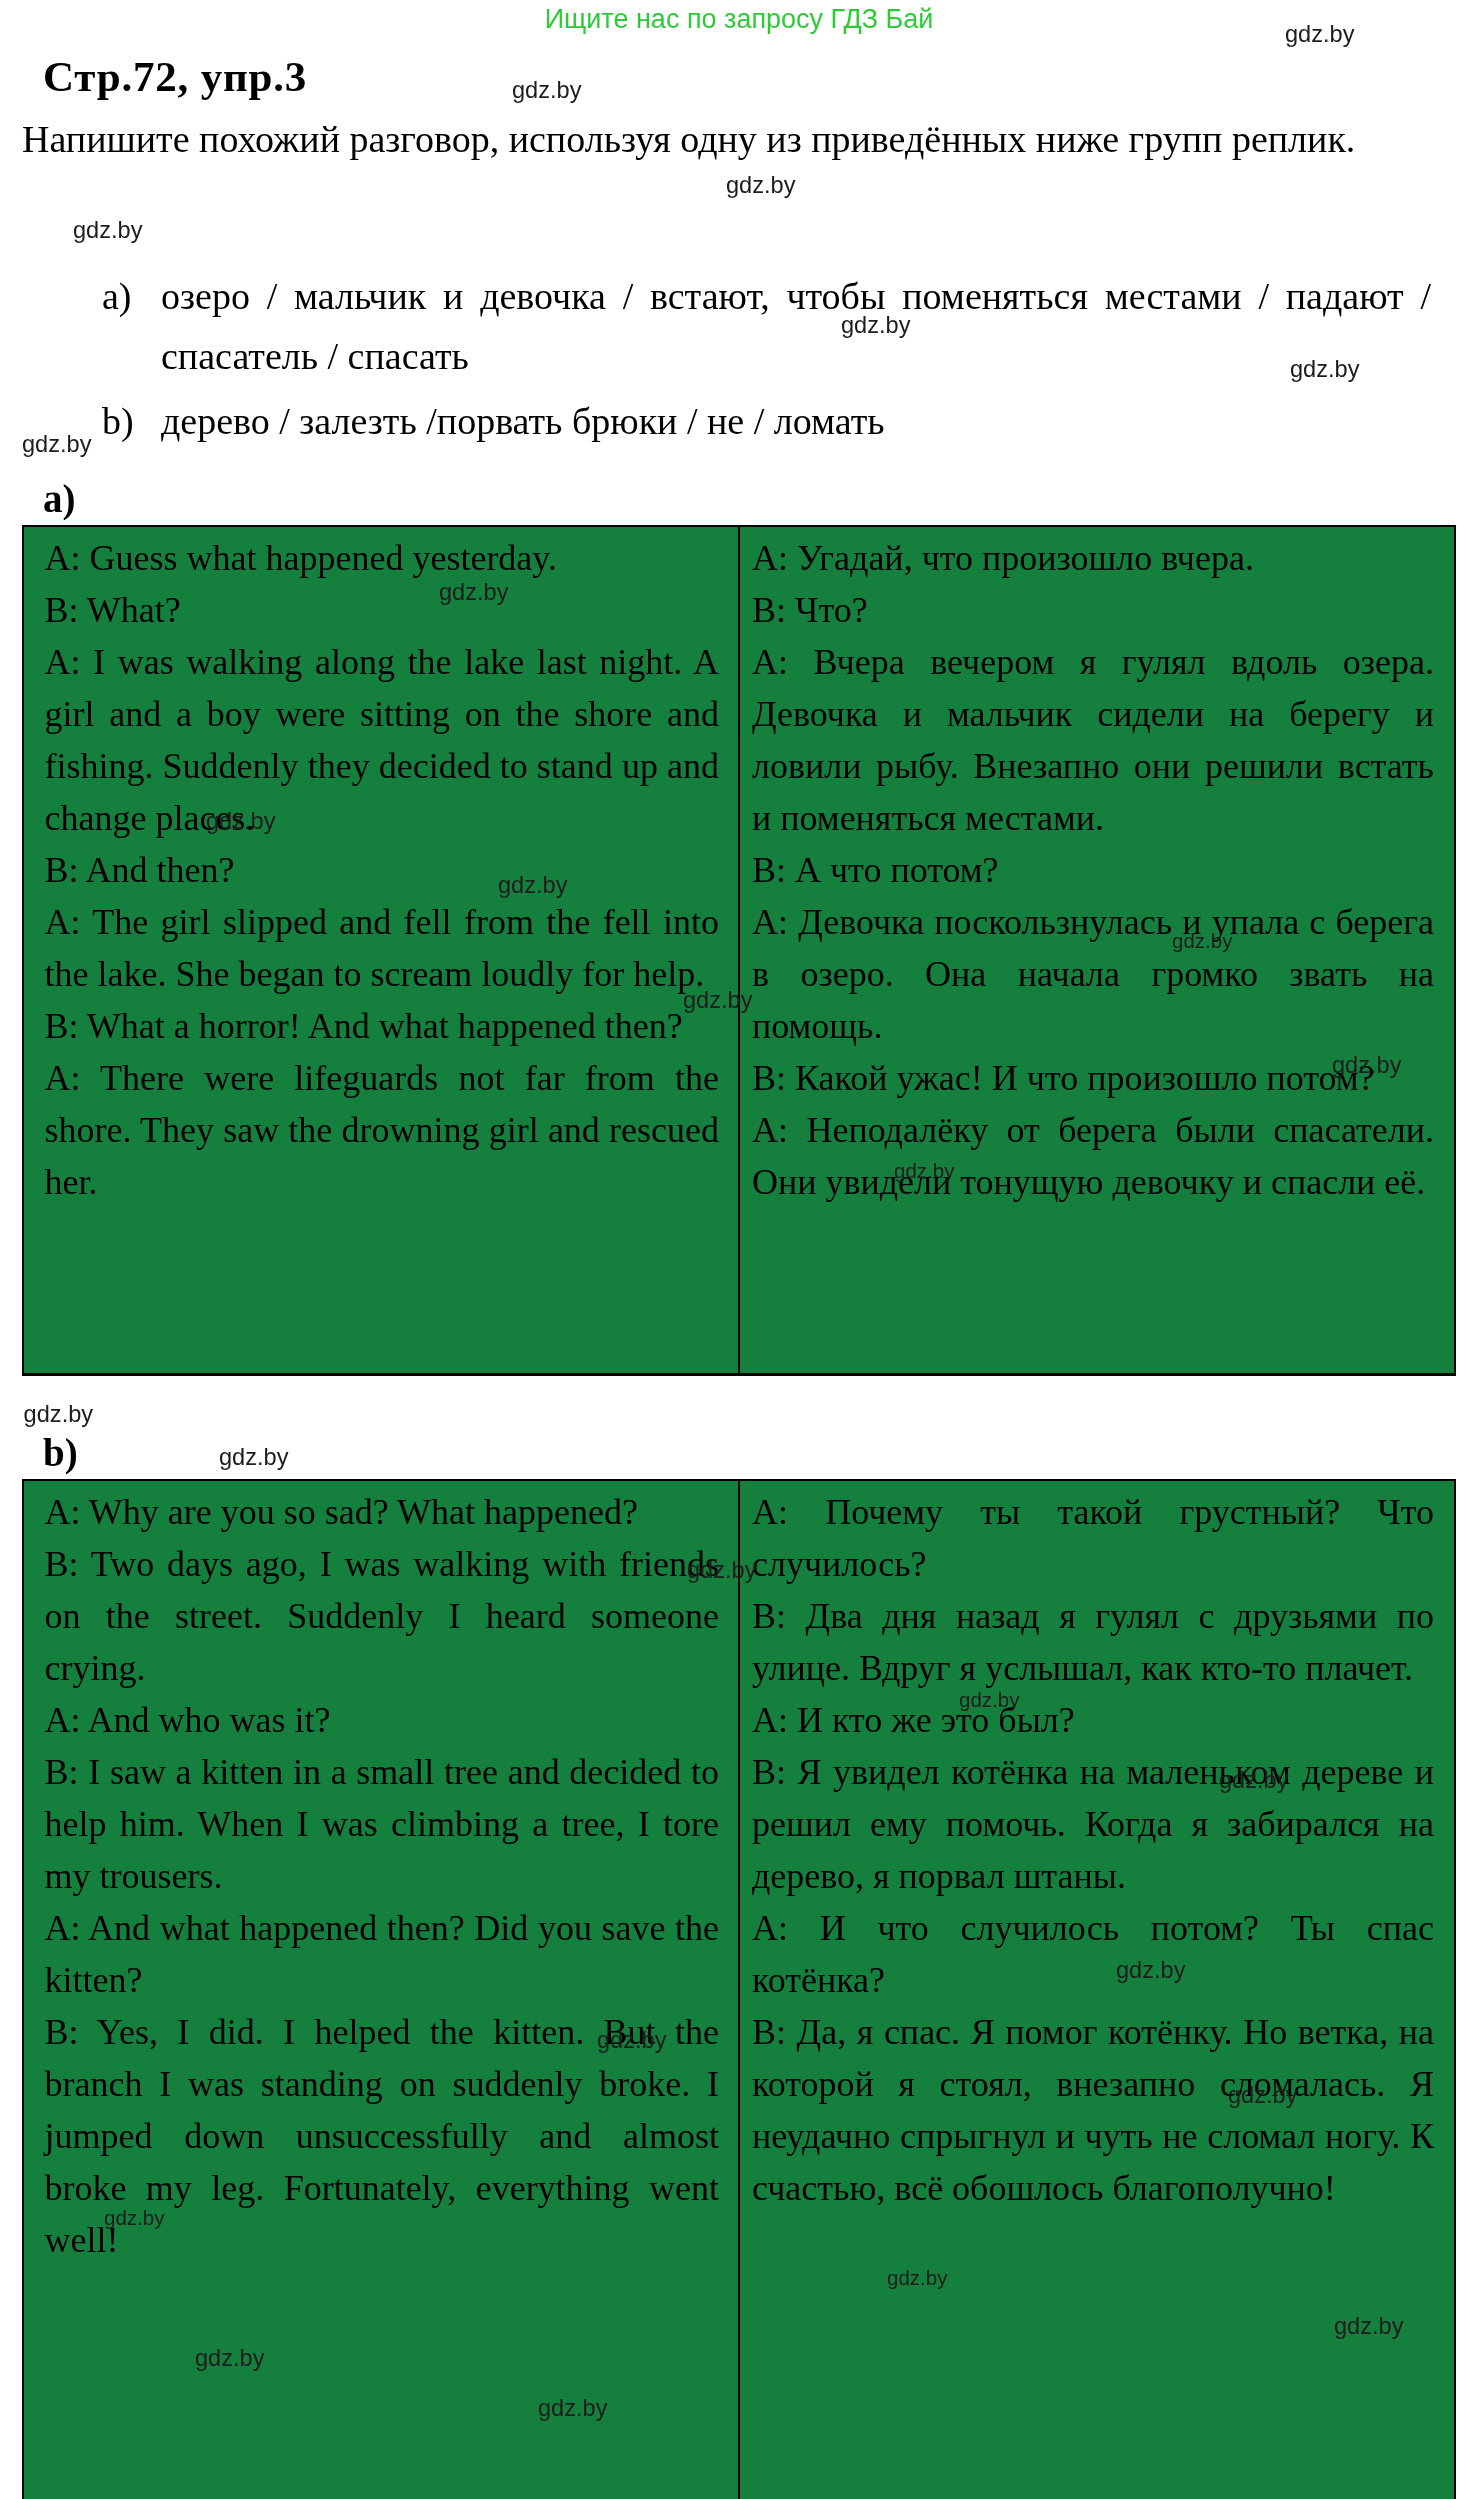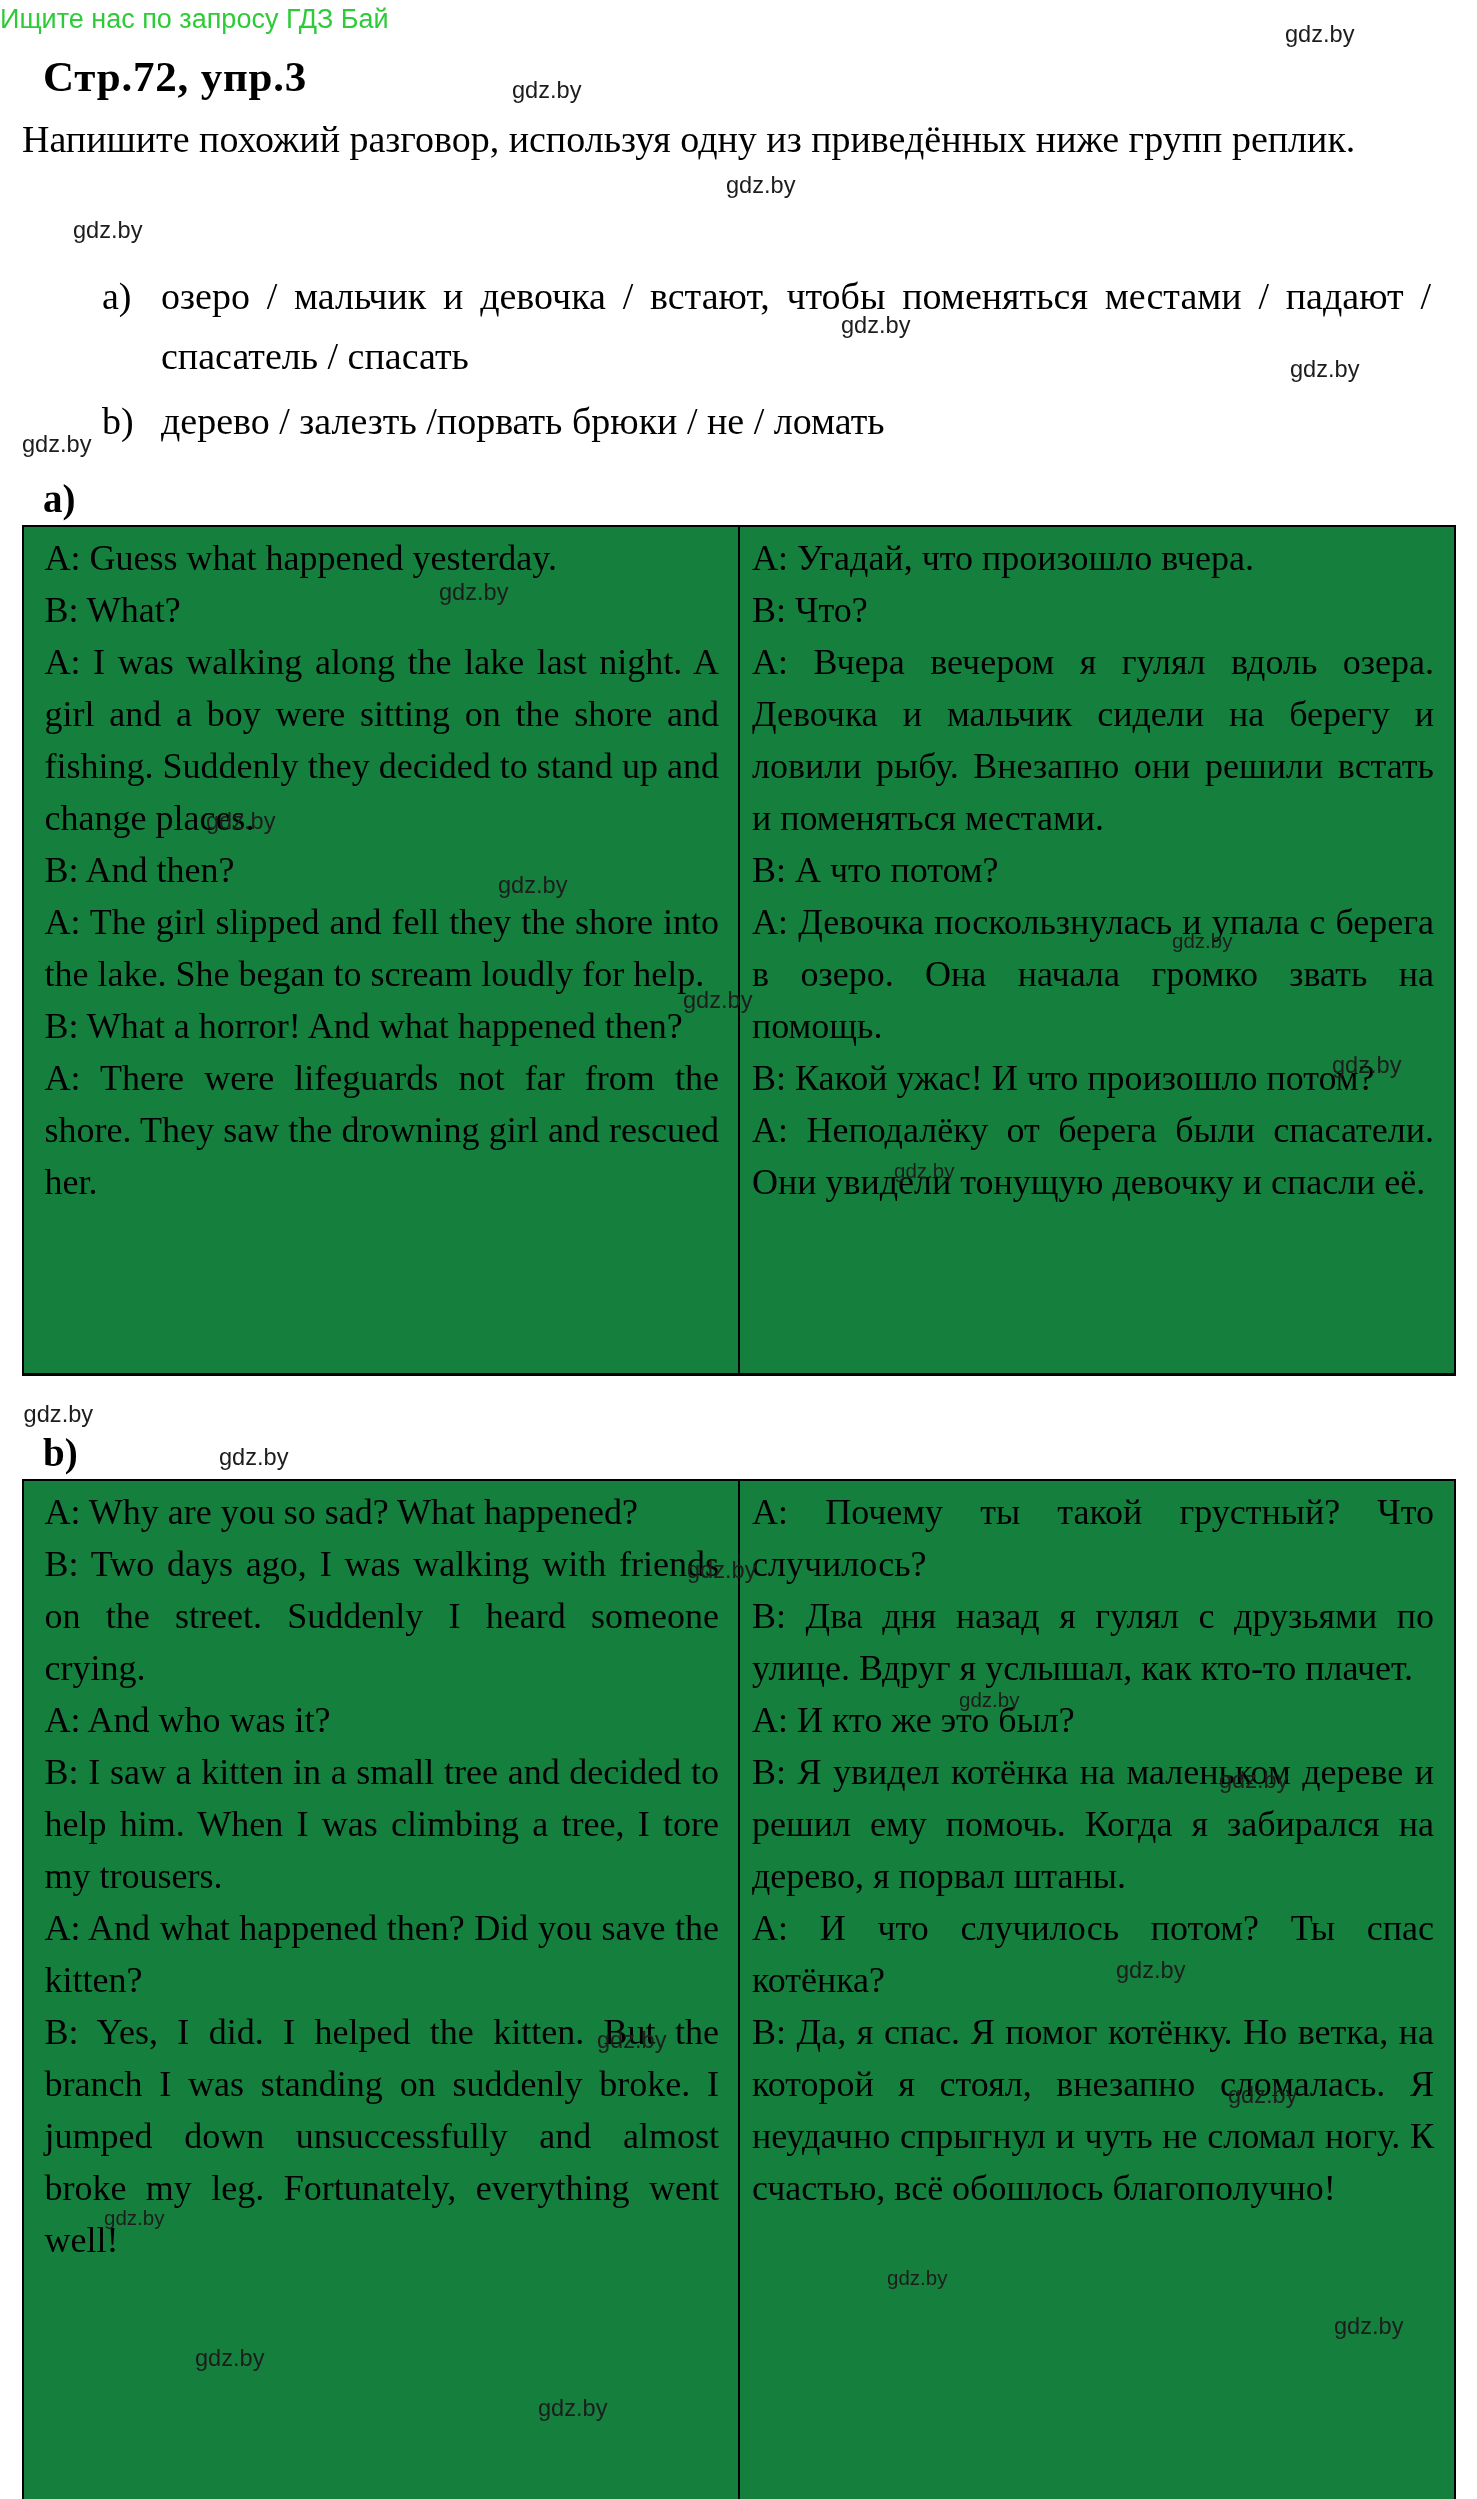--- a/index.html
+++ b/index.html
@@ -8,21 +8,21 @@
     width: 1478px;
     height: 2500px;
     font-family: "Liberation Serif", serif;
     color: #000000;
     overflow: hidden;
   }
   .banner {
     position: absolute;
     top: 3.9px; left: 0;
     width: 100%;
-    text-align: left;
+    text-align: center;
     font-family: "Liberation Sans", sans-serif;
     font-size: 27px;
   }
   .page-title {
     position: absolute;
     left: 43px; top: 52px;
     font-size: 43px;
     font-weight: bold;
     letter-spacing: 0.8px;
   }
@@ -113,21 +113,21 @@
 </div>
 
 <div class="section-label" id="label-a">a)</div>
 
 <div class="dialog-table" id="table-a">
   <div class="cell en">
       <p>A: Guess what happened yesterday.</p>
       <p>B: What?</p>
       <p>A: I was walking along the lake last night. A girl and a boy were sitting on the shore and fishing. Suddenly they decided to stand up and change places.</p>
       <p>B: And then?</p>
-      <p>A: The girl slipped and fell they the shore into the lake. She began to scream loudly for help.</p>
+      <p>A: The girl slipped and fell from the fell into the lake. She began to scream loudly for help.</p>
       <p>B: What a horror! And what happened then?</p>
       <p>A: There were lifeguards not far from the shore. They saw the drowning girl and rescued her.</p>
     </div>
   <div class="cell ru">
       <p>A: Угадай, что произошло вчера.</p>
       <p>B: Что?</p>
       <p>A: Вчера вечером я гулял вдоль озера. Девочка и мальчик сидели на берегу и ловили рыбу. Внезапно они решили встать и поменяться местами.</p>
       <p>B: А что потом?</p>
       <p>A: Девочка поскользнулась и упала с берега в озеро. Она начала громко звать на помощь.</p>
       <p>B: Какой ужас! И что произошло потом?</p>

